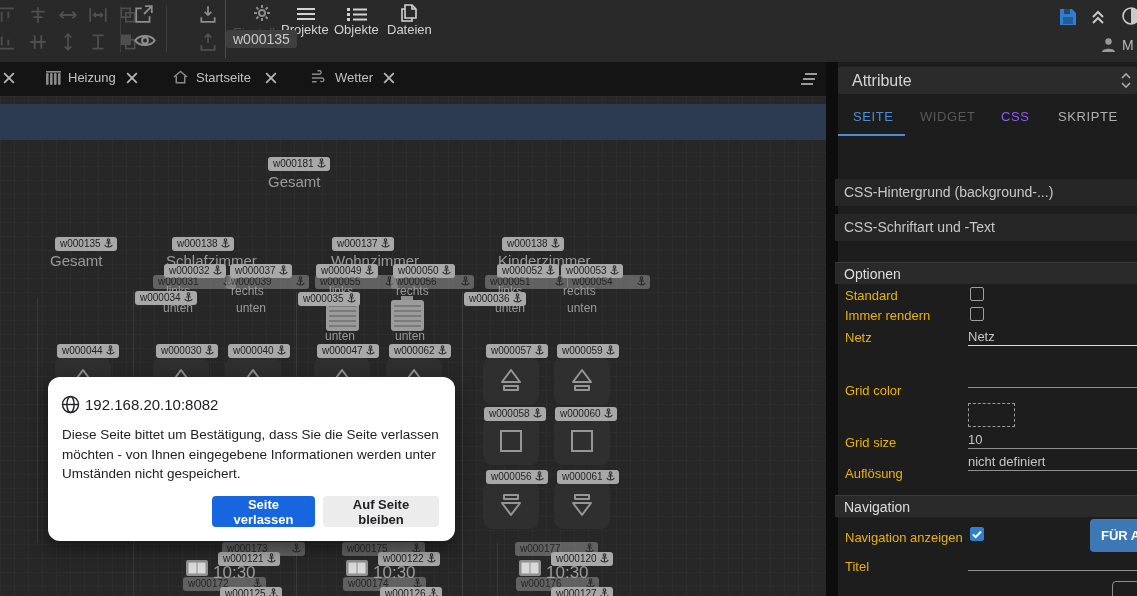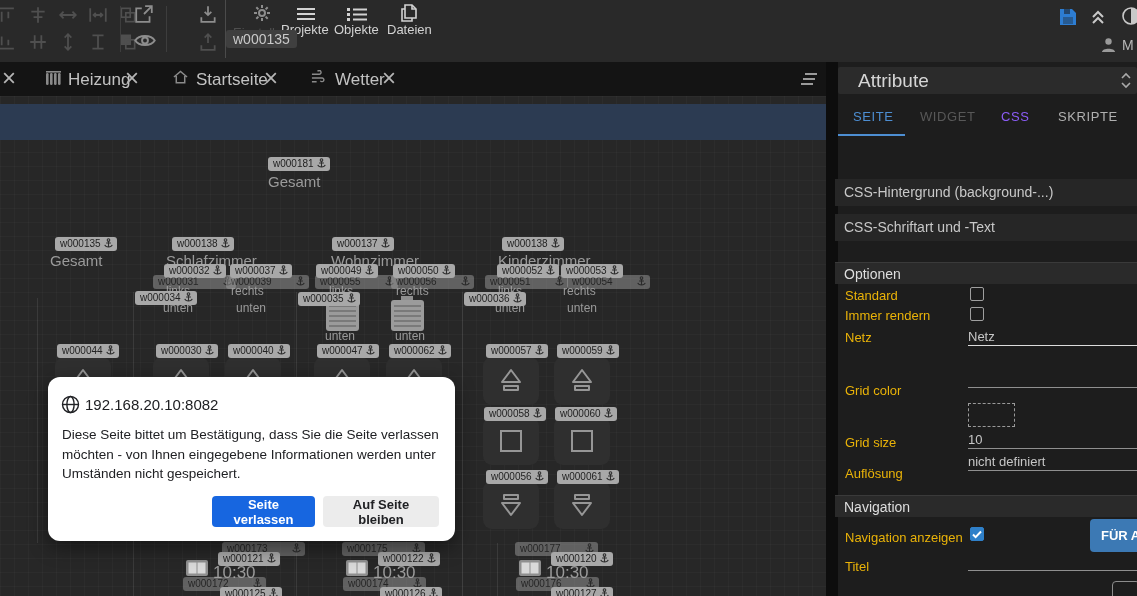--- a/index.html
+++ b/index.html
@@ -13,21 +13,21 @@
   .tdiv{position:absolute;top:6px;width:1px;height:46px;background:#3d3d3d;}
   .tdiv.strong{top:0;height:58px;background:#4b4b4b;}
   .alico{position:absolute;width:20px;height:18px;}
   .tbtn-label{position:absolute;font-size:13px;color:#d2d2d2;white-space:nowrap;}
   .tbtn-label.dim{color:#4f4f4f;}
   #tooltip{position:absolute;left:226px;top:30px;background:#3f3f3f;border-radius:3px;
            color:#c9c9c9;font-size:14px;padding:1px 7px;z-index:5;}
 
   
   #tabbar{position:absolute;left:0;top:62px;width:826px;height:34px;background:#141414;}
-  .tabtxt{position:absolute;top:8px;font-size:17px;color:#c2c2c2;white-space:nowrap;}
+  .tabtxt{position:absolute;top:8px;font-size:13px;color:#c2c2c2;white-space:nowrap;}
 
   
   #gap{position:absolute;left:826px;top:62px;width:12px;height:534px;background:#0d0d0d;}
   #scrollthumb{position:absolute;left:827px;top:432px;width:2px;height:113px;background:#555;}
 
   
   #canvas-bg{position:absolute;left:0;top:96px;width:826px;height:500px;background:#272727;
     background-image:linear-gradient(rgba(255,255,255,.025) 1px,transparent 1px),
                      linear-gradient(90deg,rgba(255,255,255,.025) 1px,transparent 1px);
     background-size:14px 14px;}
@@ -49,21 +49,21 @@
   #dlg-title{position:absolute;left:37px;top:19px;font-size:15px;font-weight:500;}
   #dlg-msg{position:absolute;left:14px;top:48px;width:380px;font-size:13.5px;line-height:19.5px;}
   .dlg-btn{position:absolute;top:119px;height:31px;border:none;border-radius:4px;font-size:13px;
            font-weight:600;font-family:"Liberation Sans",sans-serif;cursor:pointer;}
   #dlg-leave{left:164px;width:103px;background:#1766e0;color:#fff;}
   #dlg-stay{left:275px;width:116px;background:#ececec;color:#202124;}
 
   
   #panel{position:absolute;left:838px;top:62px;width:299px;height:534px;background:#1d1d1d;}
   #attr-select{position:absolute;left:0;top:5px;width:299px;height:27px;background:#2b2b2b;
-               border-radius:2px;color:#d6d6d6;font-size:19px;line-height:27px;padding-left:20px;box-sizing:border-box;}
+               border-radius:2px;color:#d6d6d6;font-size:16px;line-height:27px;padding-left:14px;box-sizing:border-box;}
   .ptab{position:absolute;top:47px;font-size:13px;letter-spacing:.6px;}
   #ptab-underline{position:absolute;left:0;top:72px;width:67px;height:2px;background:#4d8ed2;}
   .psec{position:absolute;left:-3px;width:302px;height:27px;background:#262626;color:#c8c8c8;
         font-size:14px;line-height:27px;padding-left:9px;box-sizing:border-box;}
   .pgroup{position:absolute;left:-3px;width:302px;height:22px;background:#2a2a2a;color:#dedede;
         font-size:14px;line-height:22px;padding-left:9px;box-sizing:border-box;border-top:1px solid #3a3a3a;}
   .plabel{position:absolute;left:7px;font-size:13px;color:#eab308;white-space:nowrap;}
   .pinput{position:absolute;left:130px;width:172px;background:transparent;border:none;outline:none;
           border-bottom:1px solid #8f8f8f;color:#c6c6c6;font-size:13px;height:17px;padding:0;
           font-family:"Liberation Sans",sans-serif;}

